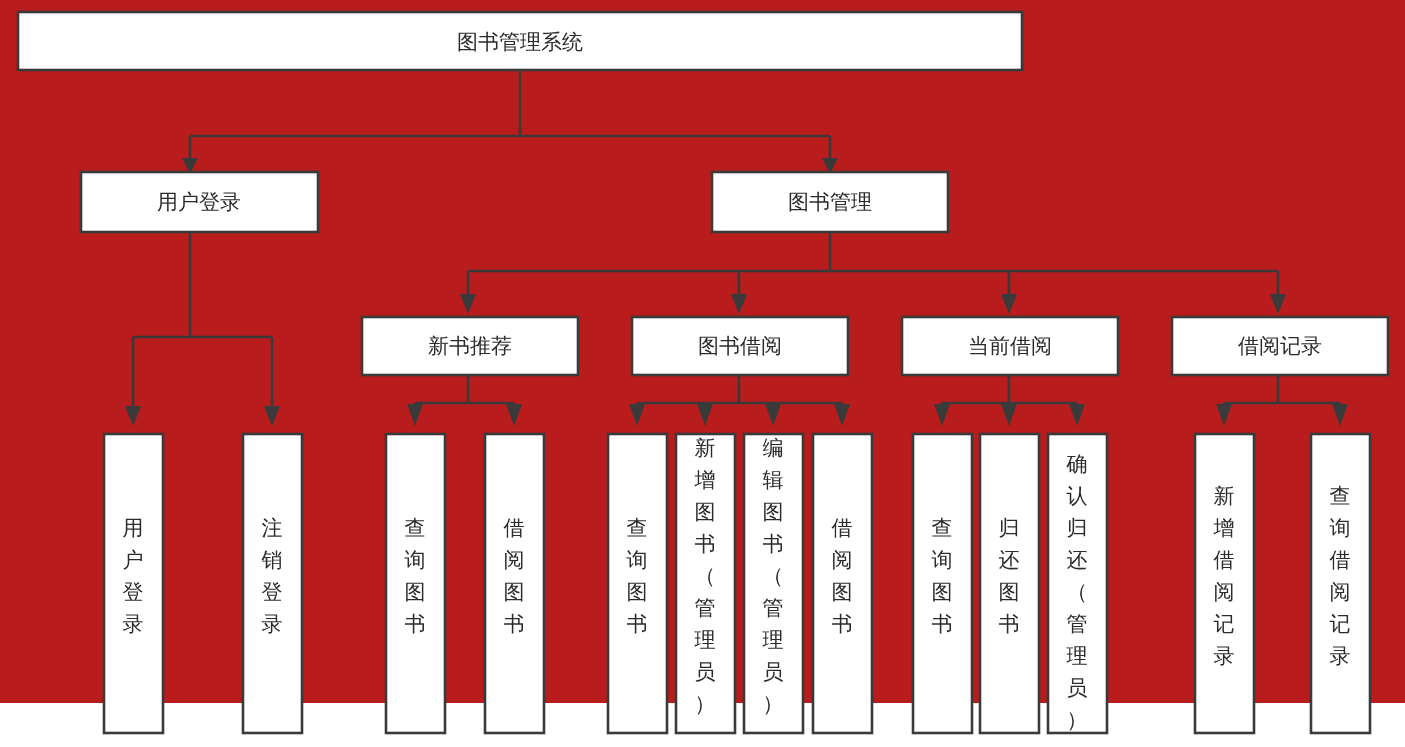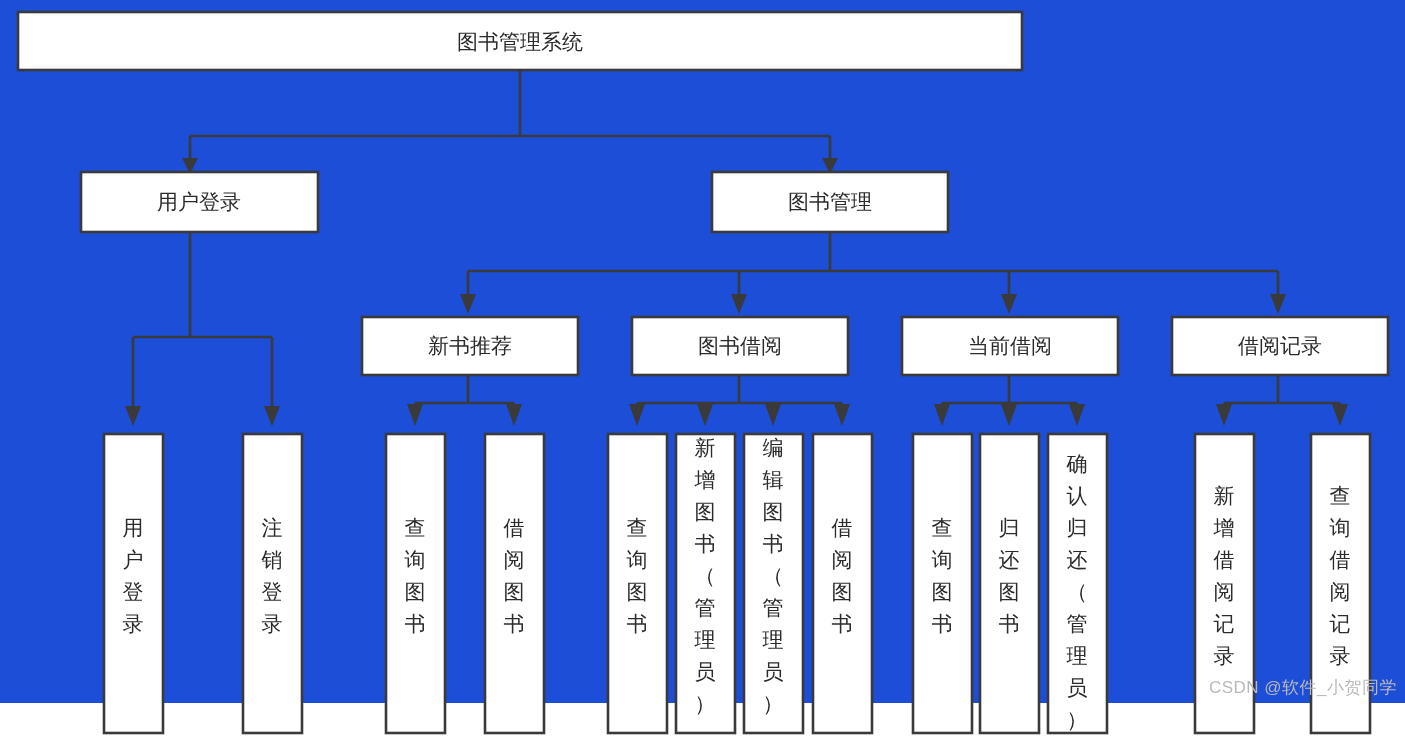--- a/index.html
+++ b/index.html
@@ -10,21 +10,21 @@
   body {
     width: 1405px;
     height: 747px;
     font-family: "Liberation Sans", "DejaVu Sans", sans-serif;
     overflow: hidden;
   }
   #diagram-root {
     position: relative;
     width: 1405px;
     height: 703px;
-    background: #1d4ed8;
+    background: #b91c1c;
   }
   svg#flowchart {
     position: absolute;
     top: 0;
     left: 0;
     width: 1405px;
     height: 747px;
     display: block;
   }
   .node-rect {
@@ -257,15 +257,14 @@
 
     <g>
       <rect class="node-rect" x="1311" y="434" width="59" height="299"></rect>
       <text class="node-label-vert" transform="translate(1340,583)" x="0" y="0">
         <tspan x="0" dy="-80">查</tspan><tspan x="0" dy="32">询</tspan><tspan x="0" dy="32">借</tspan><tspan x="0" dy="32">阅</tspan><tspan x="0" dy="32">记</tspan><tspan x="0" dy="32">录</tspan>
       </text>
     </g>
 
   </svg>
 
-  <div class="watermark">CSDN @软件_小贺同学</div>
 
 </div>
 
 </body></html>

